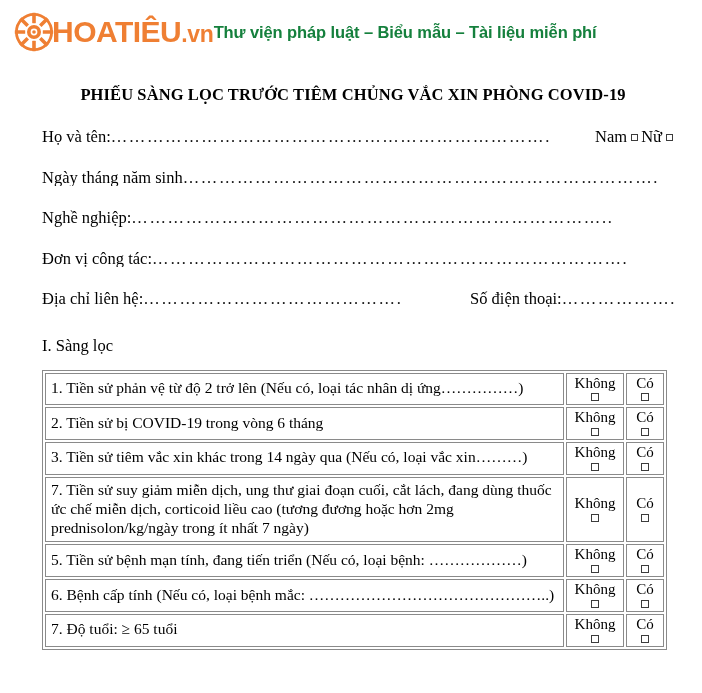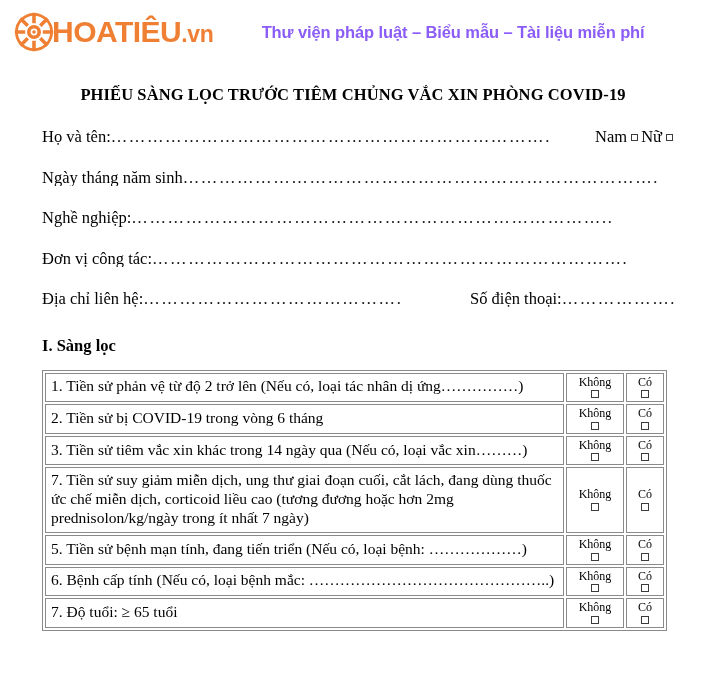--- a/index.html
+++ b/index.html
@@ -46,22 +46,21 @@
     white-space: nowrap;
   }
   .brand-text .tld {
     font-size: 23px;
     letter-spacing: -0.3px;
   }
   .tagline {
     font-family: "Liberation Sans", "DejaVu Sans", sans-serif;
     font-weight: bold;
     font-size: 16.5px;
-    color: #8b5cf6;
-    margin-left: 48px;
+    color: #15803d;
     white-space: nowrap;
     letter-spacing: -0.1px;
   }
 
   
   .doc {
     padding: 0 26px 0 42px;
     box-sizing: border-box;
   }
   .doc-title {
@@ -96,21 +95,21 @@
     display: inline-block;
     width: 7px;
     height: 7px;
     border: 1px solid #3c3c3c;
     margin: 0 3px 0 4px;
     vertical-align: 1px;
     box-sizing: border-box;
   }
 
   .section-head {
-    font-weight: bold;
+    font-weight: normal;
     font-size: 16.5px;
     margin: 28px 0 0 0;
   }
 
   
   .screen-table {
     width: 625px;
     margin-top: 14px;
     border: 1px solid #8a8a8a;
     border-collapse: separate;
@@ -130,21 +129,21 @@
     text-align: left;
     padding-left: 5px;
   }
   td.opt-cell {
     width: 52px;
     text-align: center;
     padding: 2px 2px 3px 2px;
     line-height: 1.05;
   }
   td.opt-cell.narrow { width: 32px; }
-  .opt-word { display: block; font-size: 12px; }
+  .opt-word { display: block; font-size: 15px; }
   .opt-box {
     display: block;
     margin: 2px auto 0 auto;
     width: 8px;
     height: 8px;
     border: 1px solid #3c3c3c;
     box-sizing: border-box;
   }
   .q-line { display: block; }
 </style>

